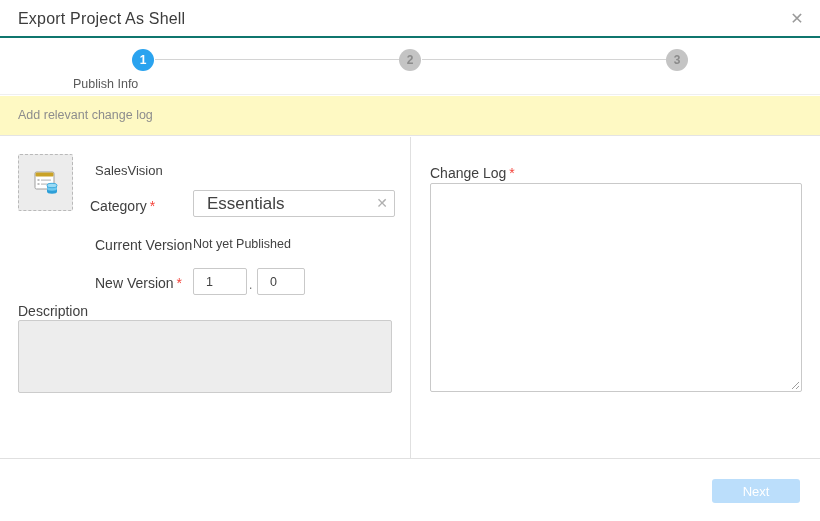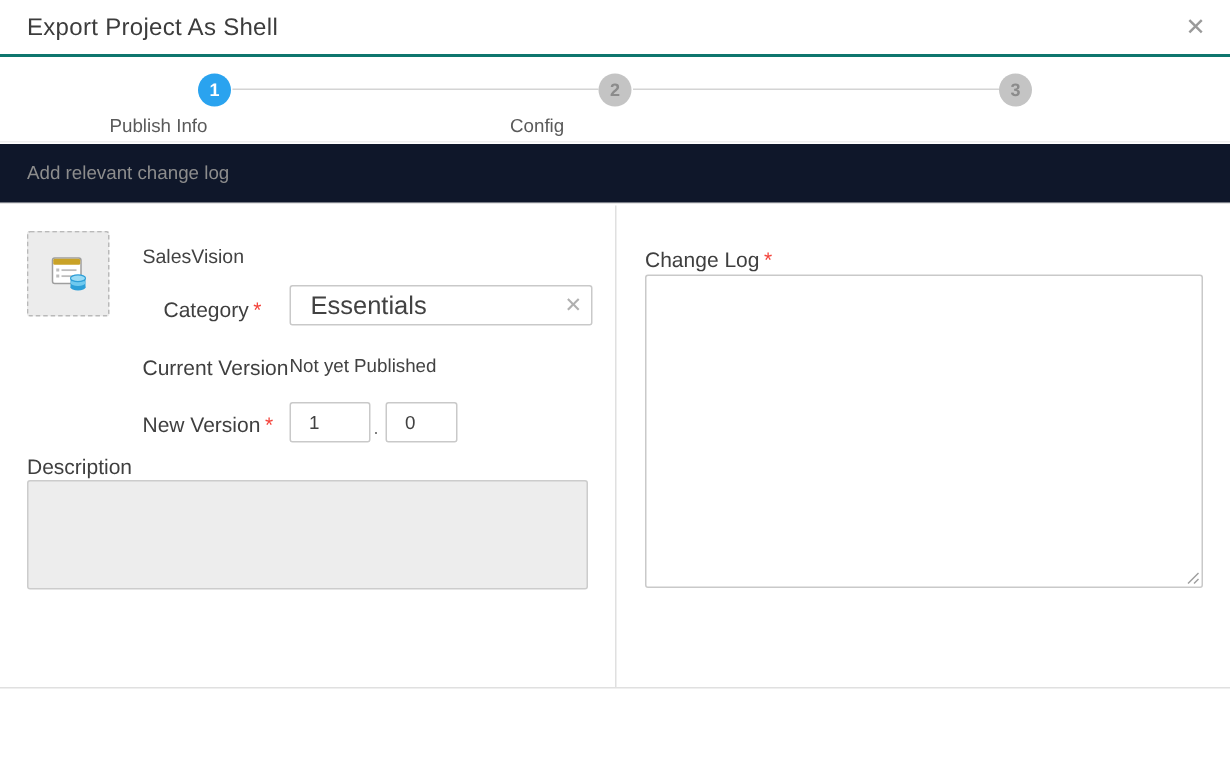--- a/index.html
+++ b/index.html
@@ -46,21 +46,21 @@
   .step-circle.active { background: #2aa3ef; color: #fff; }
   .step-circle.inactive { background: #c4c4c4; color: #8b8b8b; }
   .step-label {
     position: absolute; top: 38px; width: 140px; text-align: left;
     font-size: 12.5px; color: #5a5a5a;
   }
 
   
   .subheader {
     position: absolute; top: 96px; left: 0; right: 0; height: 40px;
-    border-bottom: 1px solid #e4e4e4; background: #0f172a;
+    border-bottom: 1px solid #e4e4e4; background: #fef9c3;
   }
   .subheader-text {
     position: absolute; left: 18px; top: 12px;
     font-size: 12.5px; color: #8d8d8d;
   }
 
   
   .content { position: absolute; top: 137px; left: 0; right: 0; height: 321px; }
   .vdivider {
     position: absolute; left: 410px; top: 0; bottom: 0; width: 1px; background: #e0e0e0;
@@ -69,21 +69,21 @@
   .label { font-size: 14px; color: #3f3f3f; }
   .req { color: #f4433b; margin-left: 3px; }
 
   
   .icon-box {
     position: absolute; left: 18px; top: 17px; width: 55px; height: 57px;
     background: #ececec; border: 1px dashed #b9b9b9; border-radius: 2px;
     display: flex; align-items: center; justify-content: center;
   }
   .project-name { position: absolute; left: 95px; top: 26px; font-size: 13px; color: #424242; }
-  .category-label { position: absolute; left: 109px; top: 61px; }
+  .category-label { position: absolute; left: 90px; top: 61px; }
   .category-input-wrap { position: absolute; left: 193px; top: 53px; width: 202px; height: 27px; }
   .text-input {
     width: 100%; height: 100%;
     border: 1px solid #c9c9c9; border-radius: 2px;
     font-family: "Liberation Sans", sans-serif;
     font-size: 17px; color: #424242; padding: 0 24px 0 13px;
     outline: none; background: #fff;
   }
   .clear-x {
     position: absolute; right: 7px; top: 5px;
@@ -150,21 +150,20 @@
 
   <div class="stepper">
     <div class="step-line" style="left:155px; width:244px;"></div>
     <div class="step-line" style="left:422px; width:244px;"></div>
 
     <div class="step-circle active" style="left:132px;">1</div>
     <div class="step-circle inactive" style="left:399px;">2</div>
     <div class="step-circle inactive" style="left:666px;">3</div>
 
     <div class="step-label" style="left:73px;">Publish Info</div>
-    <div class="step-label" style="left:340px;">Config</div>
   </div>
 
   <div class="subheader">
     <div class="subheader-text">Add relevant change log</div>
   </div>
 
   <div class="content">
     <div class="vdivider"></div>
 
     <div class="icon-box">
@@ -212,15 +211,16 @@
     <div class="changelog-wrap">
       <textarea class="changelog-area" style=""></textarea>
       <svg class="resize-grip" width="10" height="10" viewBox="0 0 10 10">
         <line x1="2" y1="9" x2="9" y2="2" stroke="#9e9e9e" stroke-width="1"></line>
         <line x1="6" y1="9" x2="9" y2="6" stroke="#9e9e9e" stroke-width="1"></line>
       </svg>
     </div>
   </div>
 
   <div class="footer">
+    <button class="btn btn-next" disabled="">Next</button>
   </div>
 
 </div>
 
 </body></html>

